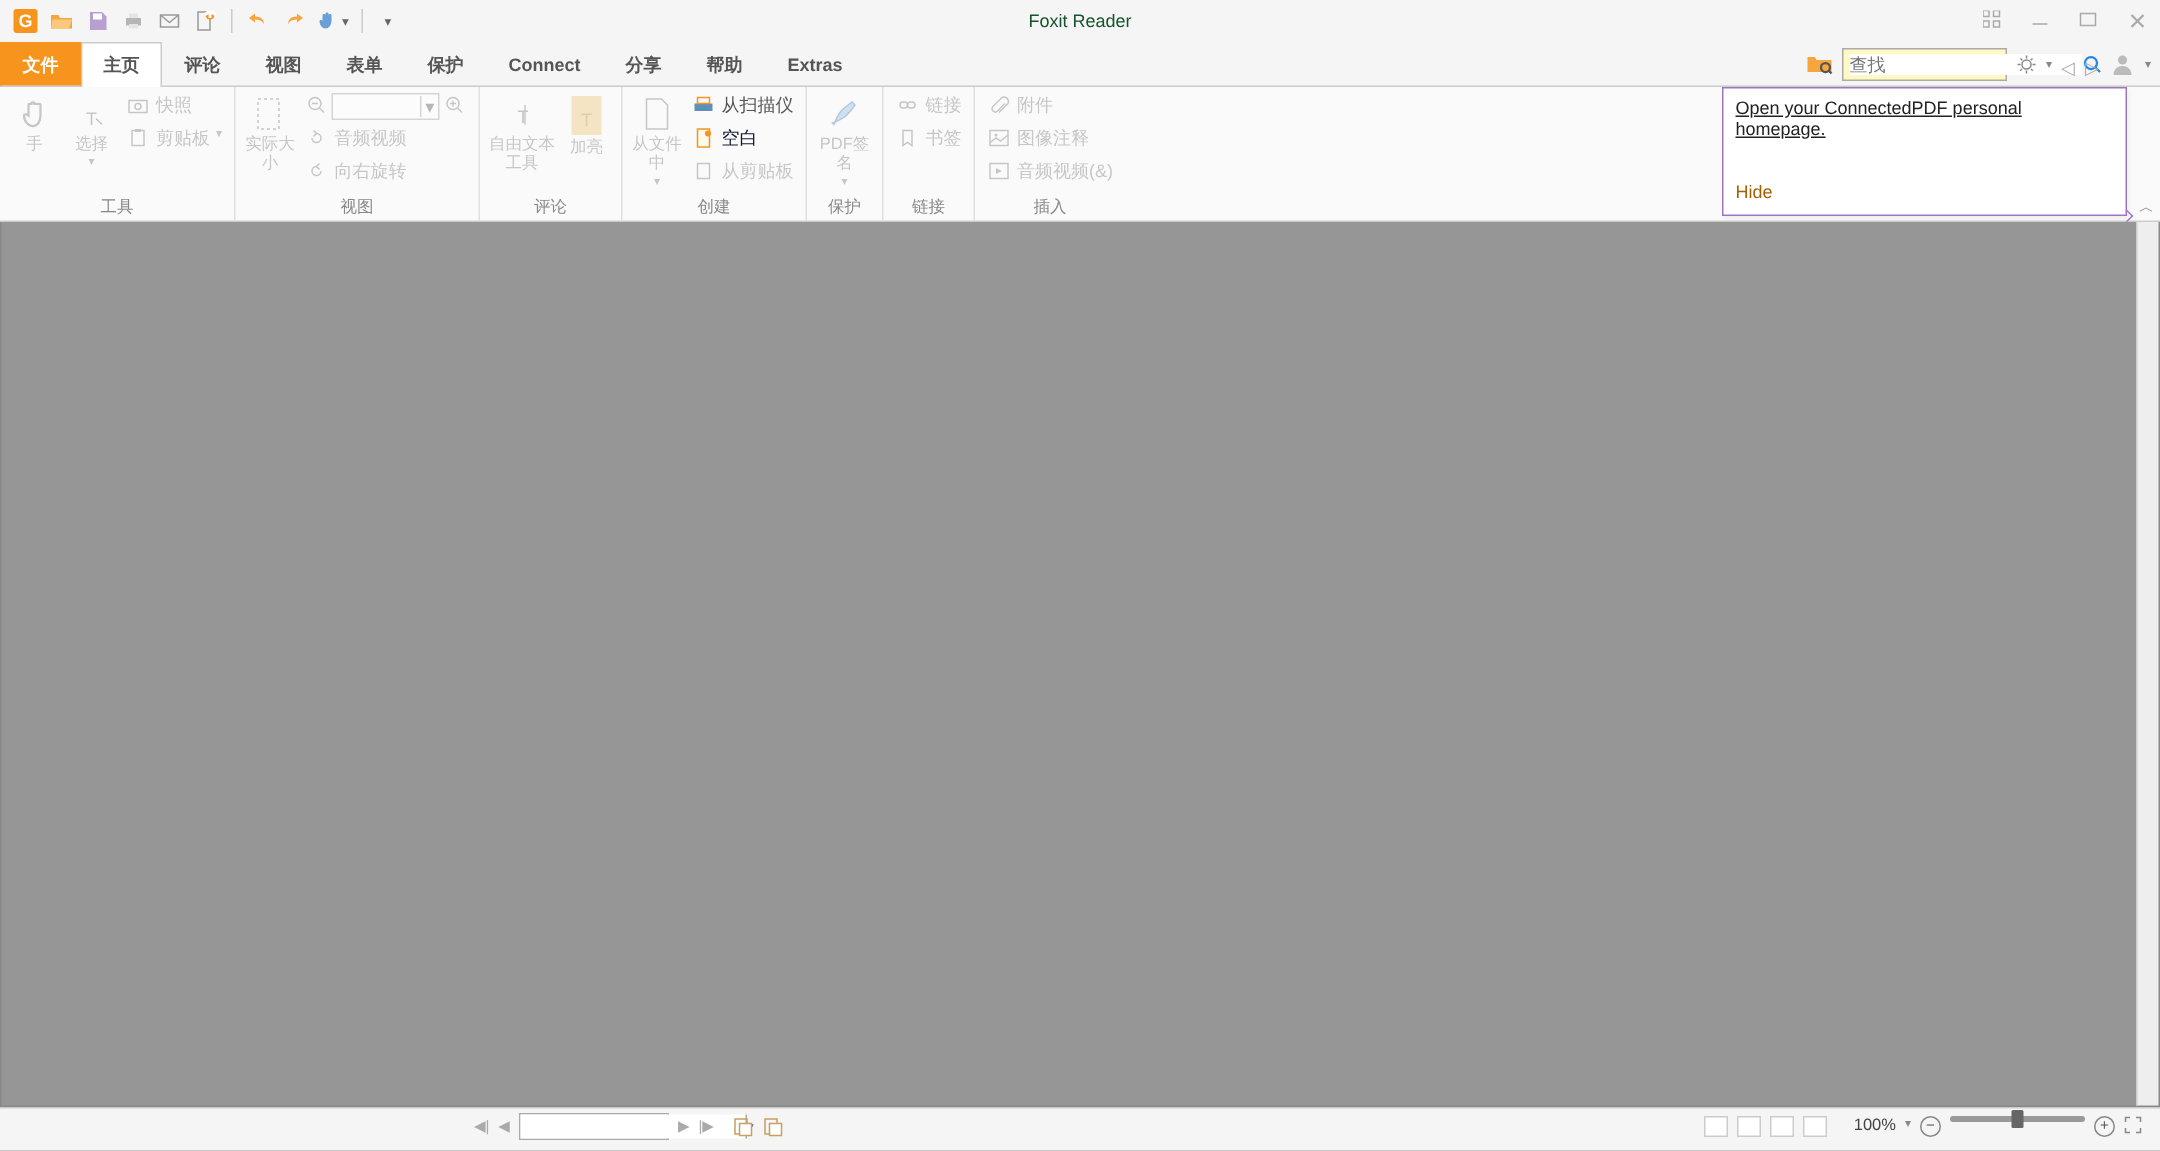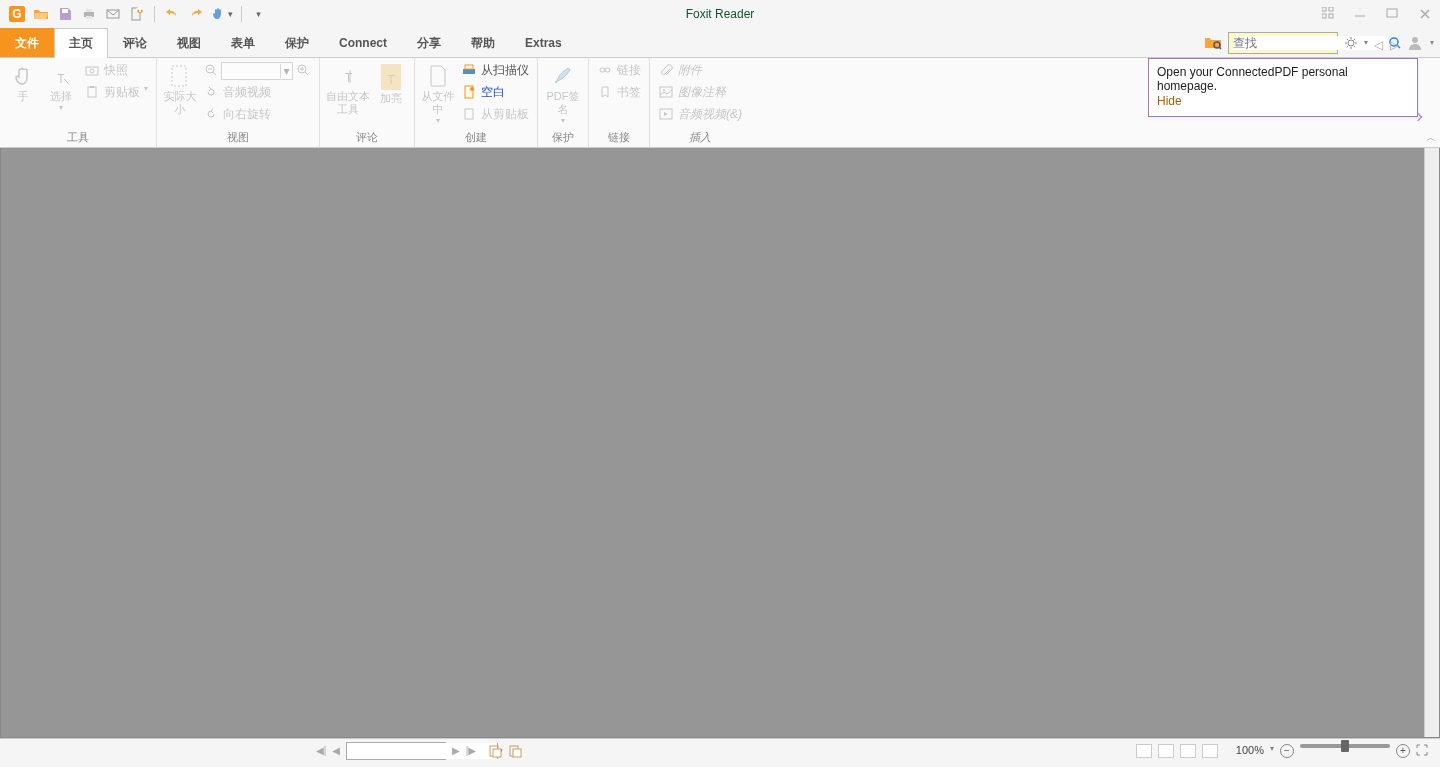--- a/index.html
+++ b/index.html
@@ -55,21 +55,21 @@
 .status-right { display: flex; align-items: flex-start; gap: 6px; margin-left: auto; }
 .view-btn { width: 16px; height: 14px; border: 1px solid #ccc; background: #fff; cursor: pointer; }
 .zoom-label { color: #444; font-size: 11px; margin-left: 12px; }
 .circ-btn { width: 14px; height: 14px; border: 1px solid #888; border-radius: 50%; display: flex; align-items: center; justify-content: center; font-size: 10px; cursor: pointer; color: #555;}
 .zoom-slider { width: 90px; height: 4px; background: #999; border-radius: 2px; position: relative; }
 .zoom-slider:after { content: ""; position: absolute; width: 8px; height: 12px; background: #666; left: 50%; top: -4px; transform: translateX(-50%); border-radius: 1px;}
 
 
 .popover { position: absolute; top: 58px; right: 22px; width: 270px; border: 1px solid #9e76c4; background: #fff; padding: 6px 8px 8px; font-size: 12px; z-index: 10; box-shadow: 1px 2px 3px rgba(0,0,0,0.05);}
 .popover:after { content: ""; position: absolute; width: 5px; height: 5px; border-right: 1px solid #9e76c4; border-bottom: 1px solid #9e76c4; right: -4px; bottom: -4px; transform: rotate(-45deg); background: transparent;}
-.popover .msg { color: #222; margin-bottom: 1px; }
+.popover .msg { color: #222; margin-bottom: 28px; text-decoration: underline; }
 .popover .hide-link { color: #a16207; cursor: pointer; }
 
 svg { display: block; }
 .disabled { opacity: .45; }
 .orange { color: #f7941e; }
 </style>
 </head>
 <body>
 
 <div class="titlebar">
@@ -354,21 +354,21 @@
             </span>
             <span style="color:#555;">从扫描仪</span>
           </div>
         <div class="small-btn">
             <span class="si-icon">
               <svg width="14" height="14" viewBox="0 0 14 14">
                 <rect x="3" y="1" width="8" height="12" stroke="#f7941e" fill="#fefae8"></rect>
                 <circle cx="10" cy="4" r="2" fill="#f7941e"></circle>
               </svg>
             </span>
-            <span style="color:#1d4ed8;">空白</span>
+            <span style="color:#0f172a;">空白</span>
           </div>
         <div class="small-btn disabled">
             <span class="si-icon">
               <svg width="14" height="14" viewBox="0 0 14 14">
                 <rect x="3" y="2" width="8" height="10" stroke="#888" fill="none"></rect>
               </svg>
             </span>
             <span>从剪贴板</span>
           </div>
       </div>
@@ -409,21 +409,21 @@
                 <path d="M4 2h6v10l-3-2-3 2z" stroke="#888" fill="none"></path>
               </svg>
             </span>
             <span>书签</span>
           </div>
       </div>
     </div>
     <div class="group-label">链接</div>
   </div>
 
-  <div class="group" style="border-right:none;font-style:italic;">
+  <div class="group" style="border-right:none;">
     <div class="group-body">
       <div class="small-col">
         <div class="small-btn disabled">
             <span class="si-icon">
               <svg width="14" height="14" viewBox="0 0 14 14">
                 <path d="M11 6l-5 5a2 2 0 0 1-3-3l6-6a3 3 0 0 1 4 4l-6 6" stroke="#888" fill="none"></path>
               </svg>
             </span>
             <span>附件</span>
           </div>

